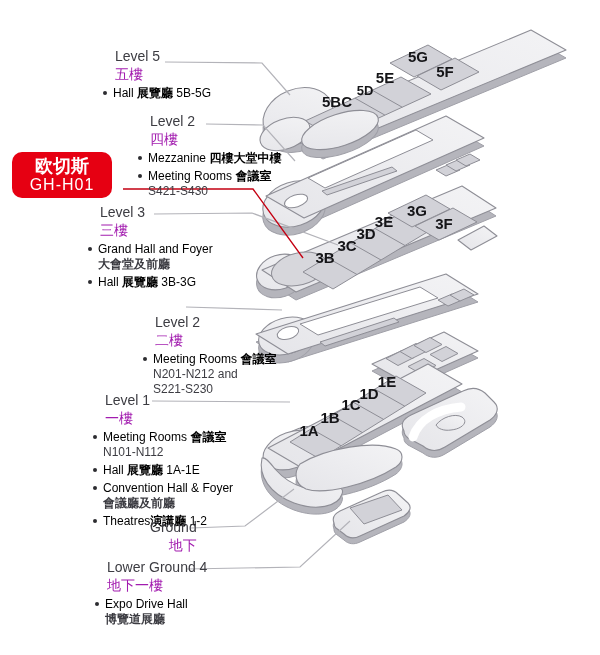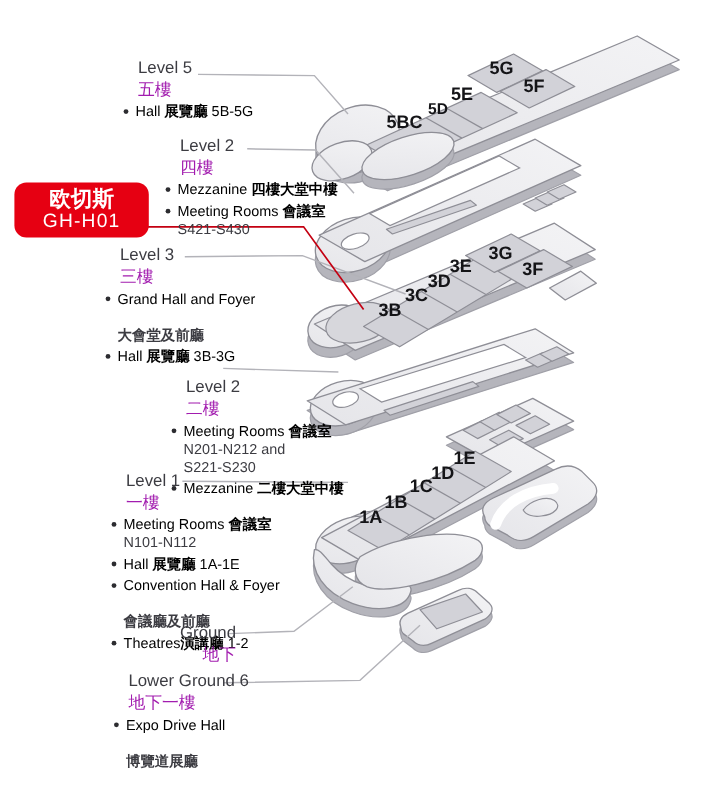--- a/index.html
+++ b/index.html
@@ -21,24 +21,24 @@
 
   
   .lvl{position:absolute;color:#3c3c42;}
   .lvl .t{font-size:14px;line-height:17px;color:#3c3c42;}
   .lvl .tz{font-size:14px;line-height:18px;color:#a21caf;}
   .pad .t,.pad .tz{padding-left:12px;}
   .bul{display:flex;font-size:12px;line-height:15px;margin-top:3px;color:#000000;white-space:nowrap;}
   .bul .dot{flex:0 0 auto;width:4px;height:4px;border-radius:50%;background:#2c2c30;margin:5px 6px 0 0;}
   .bul b{font-weight:bold;}
   .cont{font-size:12px;line-height:15px;padding-left:10px;white-space:nowrap;}
-  .cont.zh{font-weight:bold;margin-top:15px;}
+  .cont.zh{font-weight:bold;}
 
   
-  .marker{position:absolute;left:12px;top:152px;width:112px;height:46px;background:#e60012;
+  .marker{position:absolute;left:12px;top:152px;width:100px;height:46px;background:#e60012;
           border-radius:10px;color:#fff;text-align:center;display:flex;flex-direction:column;
           justify-content:center;z-index:5;}
   .marker .m1{font-size:18px;font-weight:bold;line-height:20px;}
   .marker .m2{font-size:16px;font-weight:normal;line-height:18px;letter-spacing:1px;}
 </style>
 </head>
 <body>
 
 <div class="stage">
 
@@ -220,24 +220,20 @@
 
   <div class="lvl pad" style="left:143px;top:314px;">
     <div class="t">Level 2</div>
     <div class="tz">二樓</div>
     <div class="bul">
         <span class="dot"></span>
         <span><span>Meeting Rooms </span><b>會議室</b></span>
       </div>
     <div class="cont">N201-N212 and</div>
     <div class="cont">S221-S230</div>
-    <div class="bul">
-        <span class="dot"></span>
-        <span><span>Mezzanine </span><b>二樓大堂中樓</b></span>
-      </div>
   </div>
 
   <div class="lvl pad" style="left:93px;top:392px;">
     <div class="t">Level 1</div>
     <div class="tz">一樓</div>
     <div class="bul">
         <span class="dot"></span>
         <span><span>Meeting Rooms </span><b>會議室</b></span>
       </div>
     <div class="cont">N101-N112</div>
@@ -255,21 +251,21 @@
         <span><span>Theatres</span><b>演講廳</b><span> 1-2</span></span>
       </div>
   </div>
 
   <div class="lvl" style="left:150px;top:519px;text-align:right;">
     <div class="t">Ground</div>
     <div class="tz">地下</div>
   </div>
 
   <div class="lvl pad" style="left:95px;top:559px;">
-    <div class="t">Lower Ground 6</div>
+    <div class="t">Lower Ground 4</div>
     <div class="tz">地下一樓</div>
     <div class="bul">
         <span class="dot"></span>
         <span>Expo Drive Hall</span>
       </div>
     <div class="cont zh">博覽道展廳</div>
   </div>
 
 </div>
 

